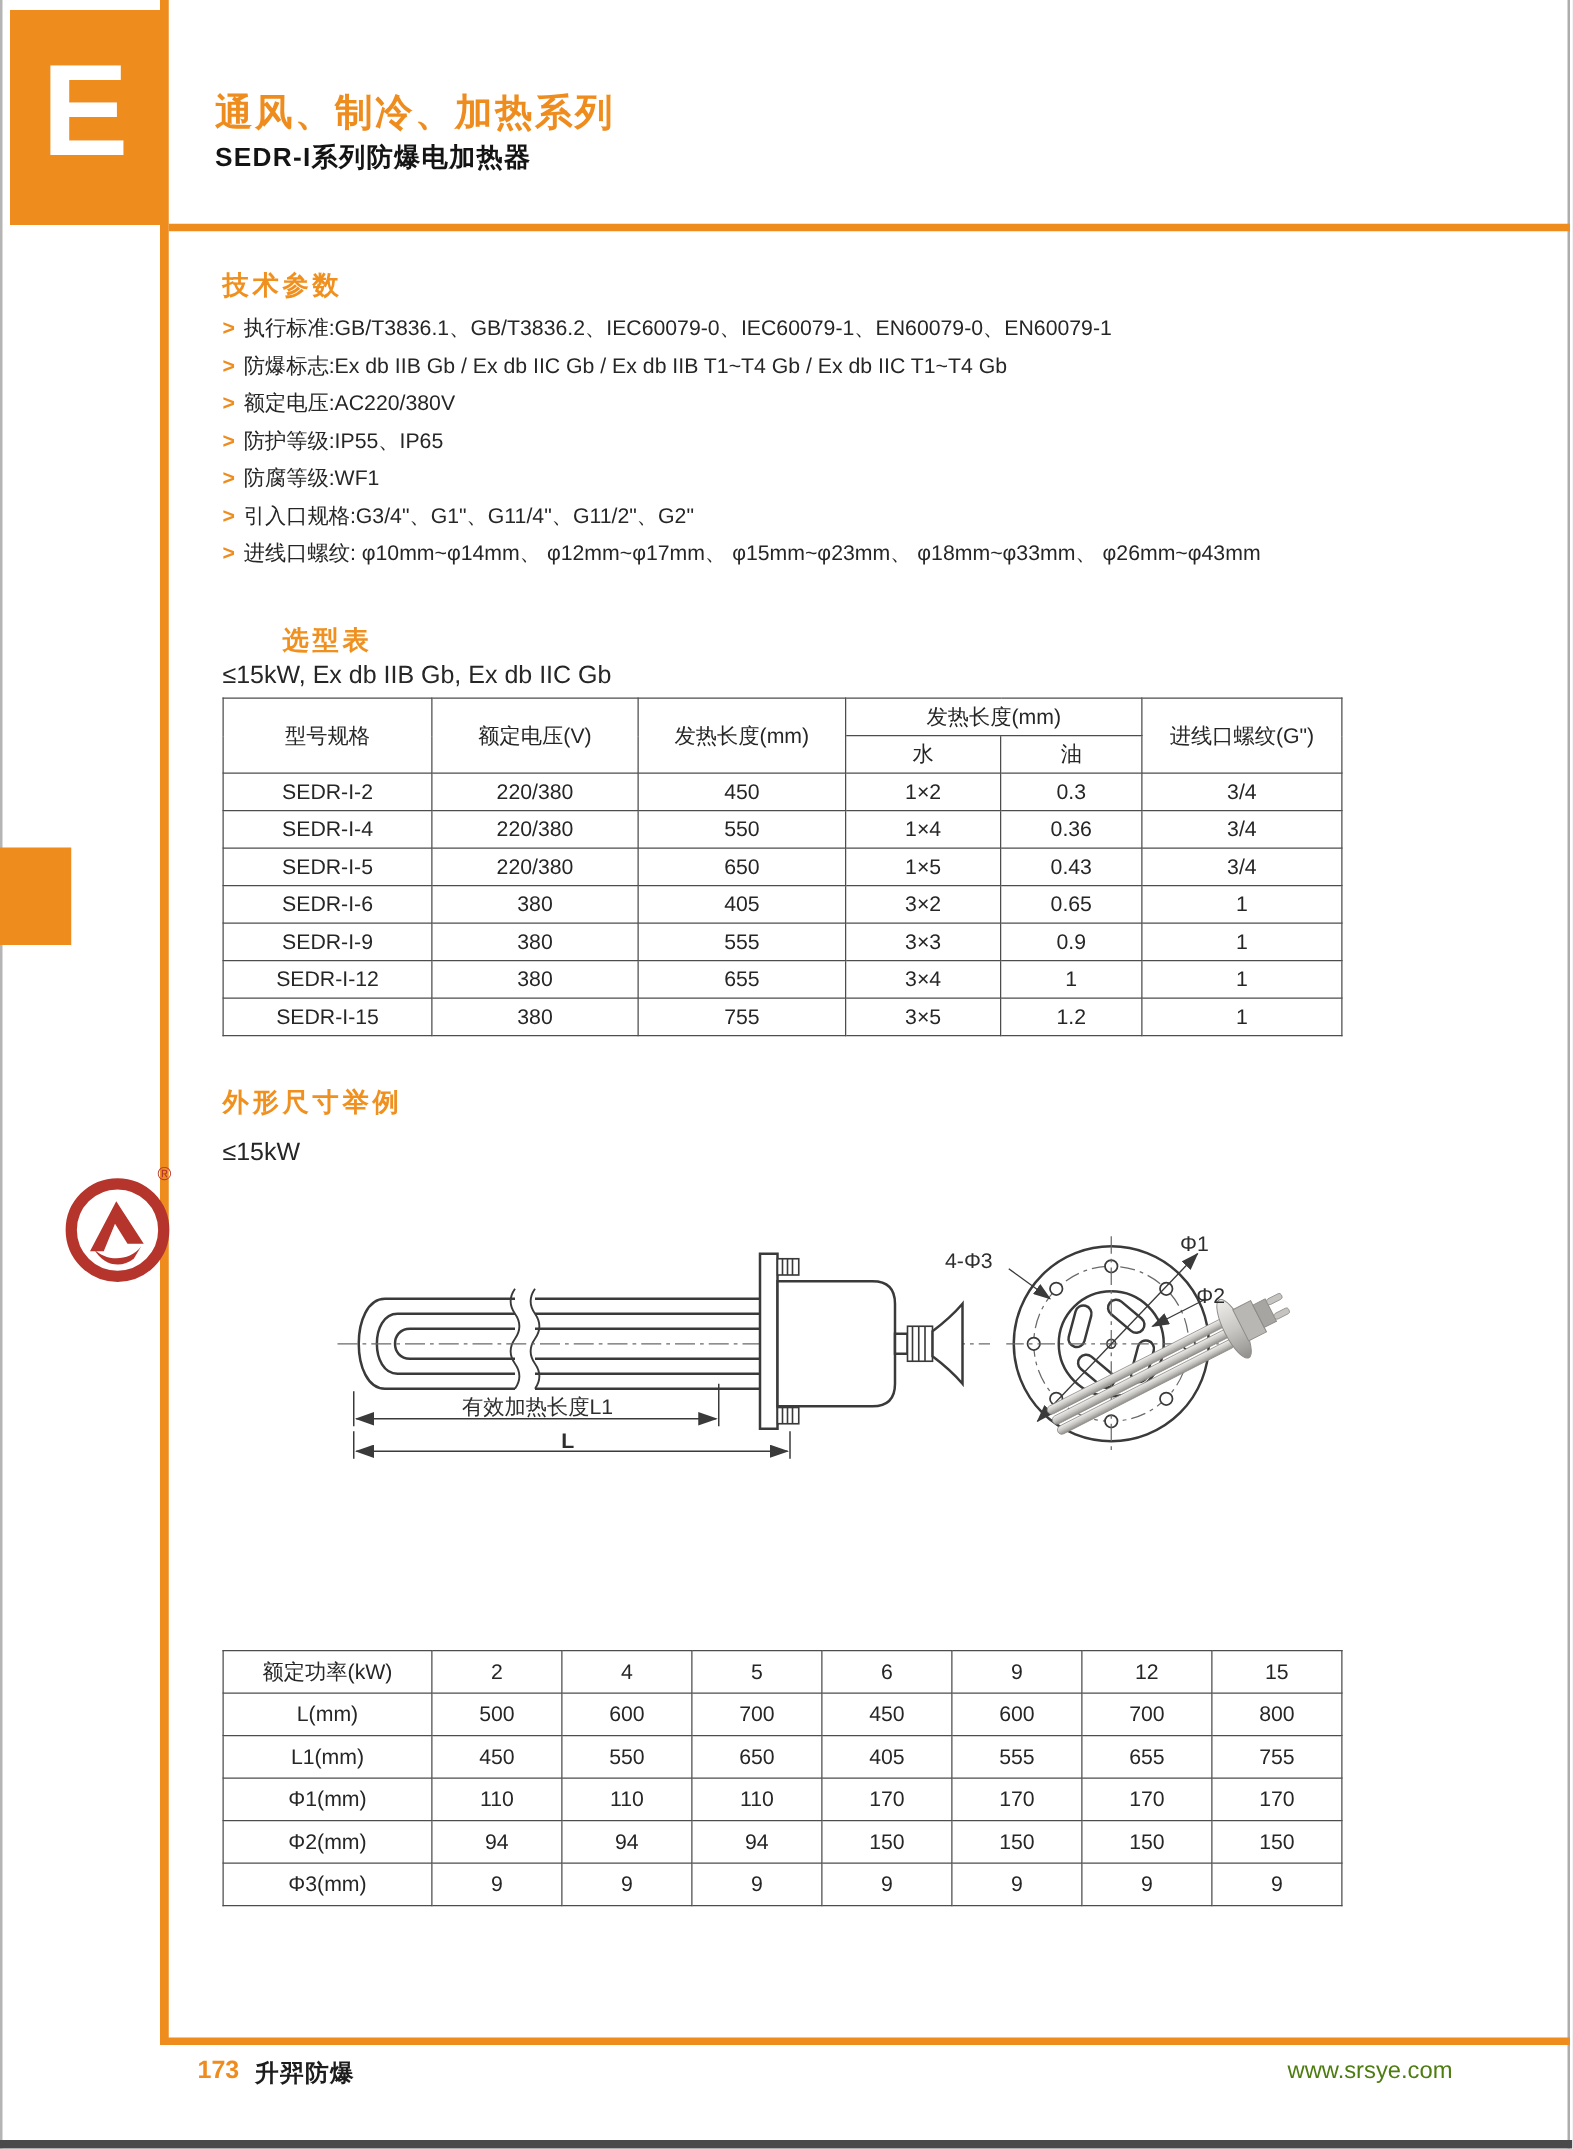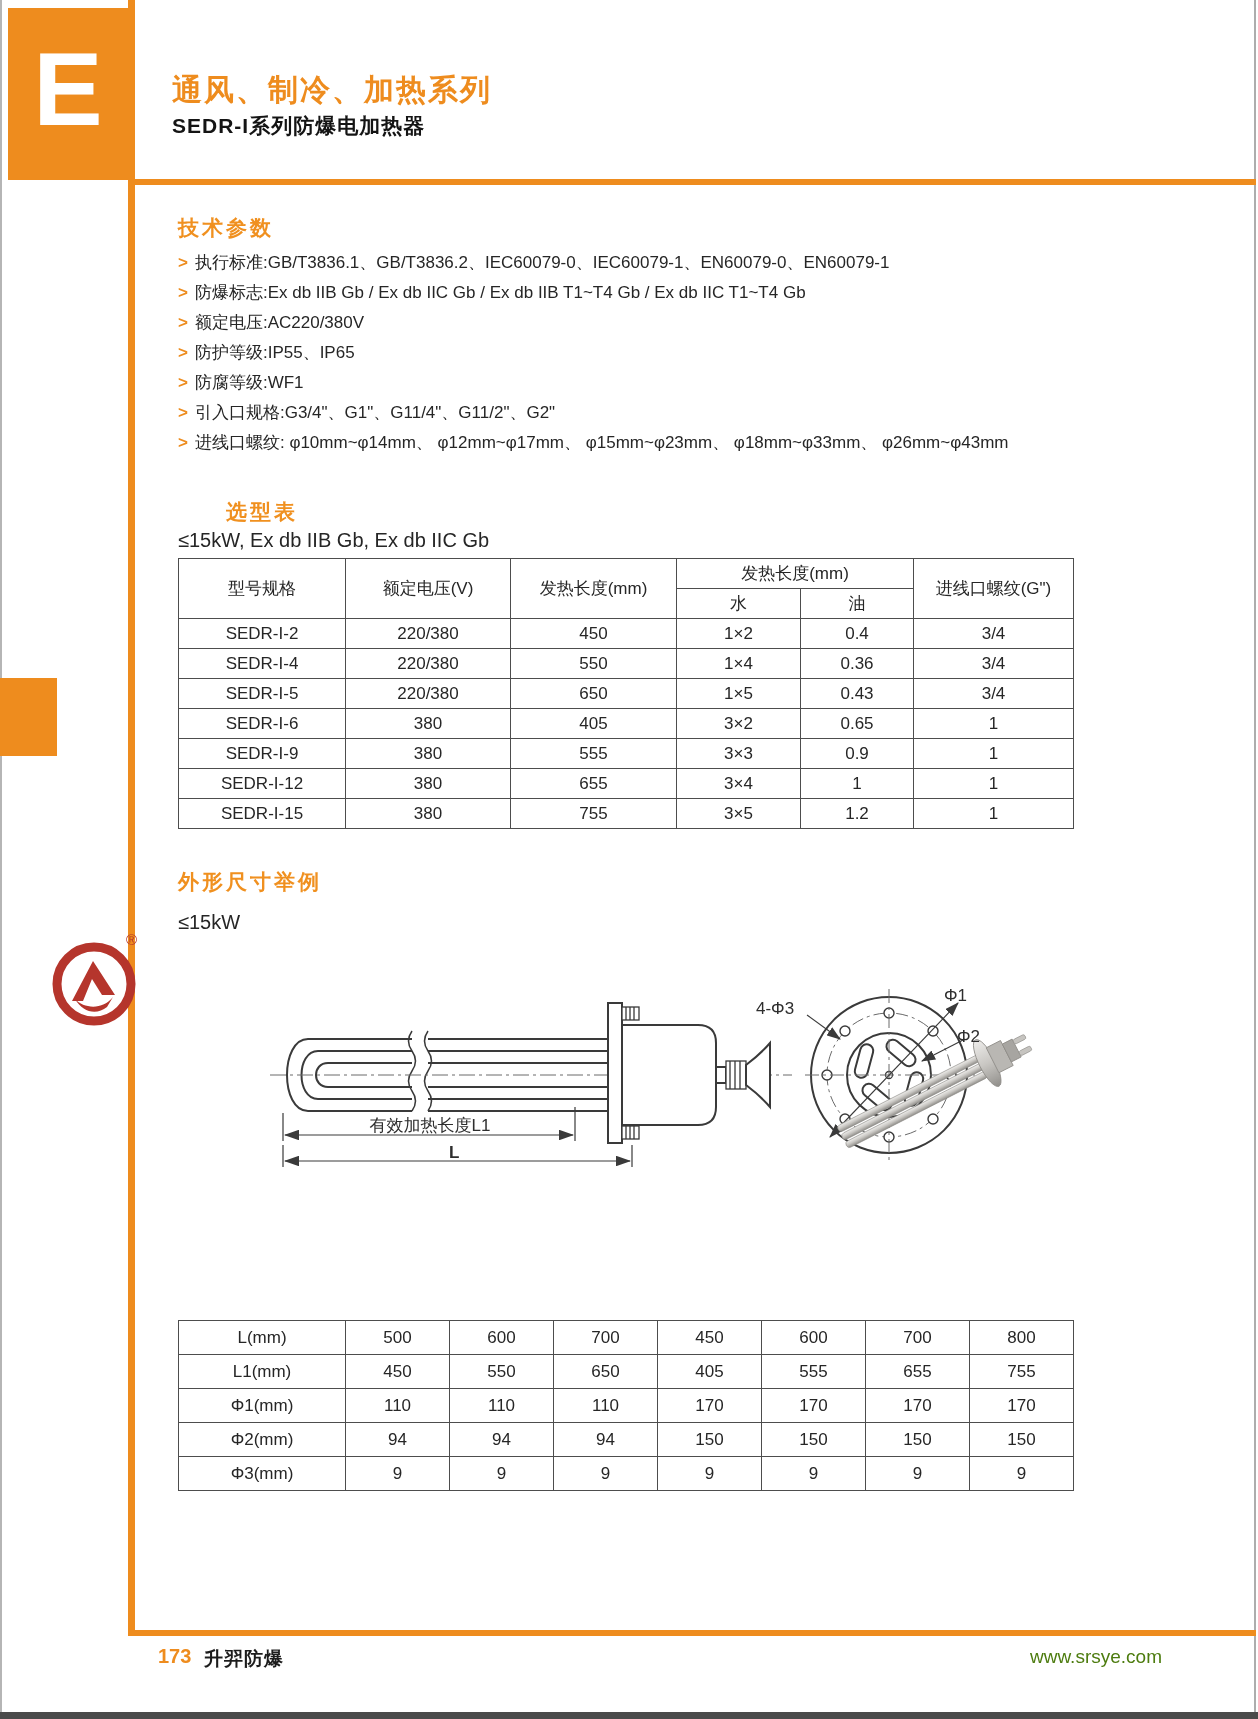--- a/index.html
+++ b/index.html
@@ -124,21 +124,21 @@
         <th>水</th>
         <th>油</th>
       </tr>
     </thead>
     <tbody>
       <tr>
         <td>SEDR-I-2</td>
           <td>220/380</td>
           <td>450</td>
           <td>1×2</td>
-          <td>0.4</td>
+          <td>0.3</td>
           <td>3/4</td>
       </tr>
       <tr>
         <td>SEDR-I-4</td>
           <td>220/380</td>
           <td>550</td>
           <td>1×4</td>
           <td>0.36</td>
           <td>3/4</td>
       </tr>
@@ -299,20 +299,30 @@
         <col style="width:104px">
         <col style="width:104px">
         <col style="width:104px">
       <col style="width:104px">
         <col style="width:104px">
         <col style="width:104px">
         <col style="width:104px">
     </colgroup>
     <tbody>
       <tr>
+        <td>额定功率(kW)</td>
+        <td>2</td>
+          <td>4</td>
+          <td>5</td>
+          <td>6</td>
+          <td>9</td>
+          <td>12</td>
+          <td>15</td>
+      </tr>
+      <tr>
         <td>L(mm)</td>
         <td>500</td>
           <td>600</td>
           <td>700</td>
           <td>450</td>
           <td>600</td>
           <td>700</td>
           <td>800</td>
       </tr>
       <tr>

